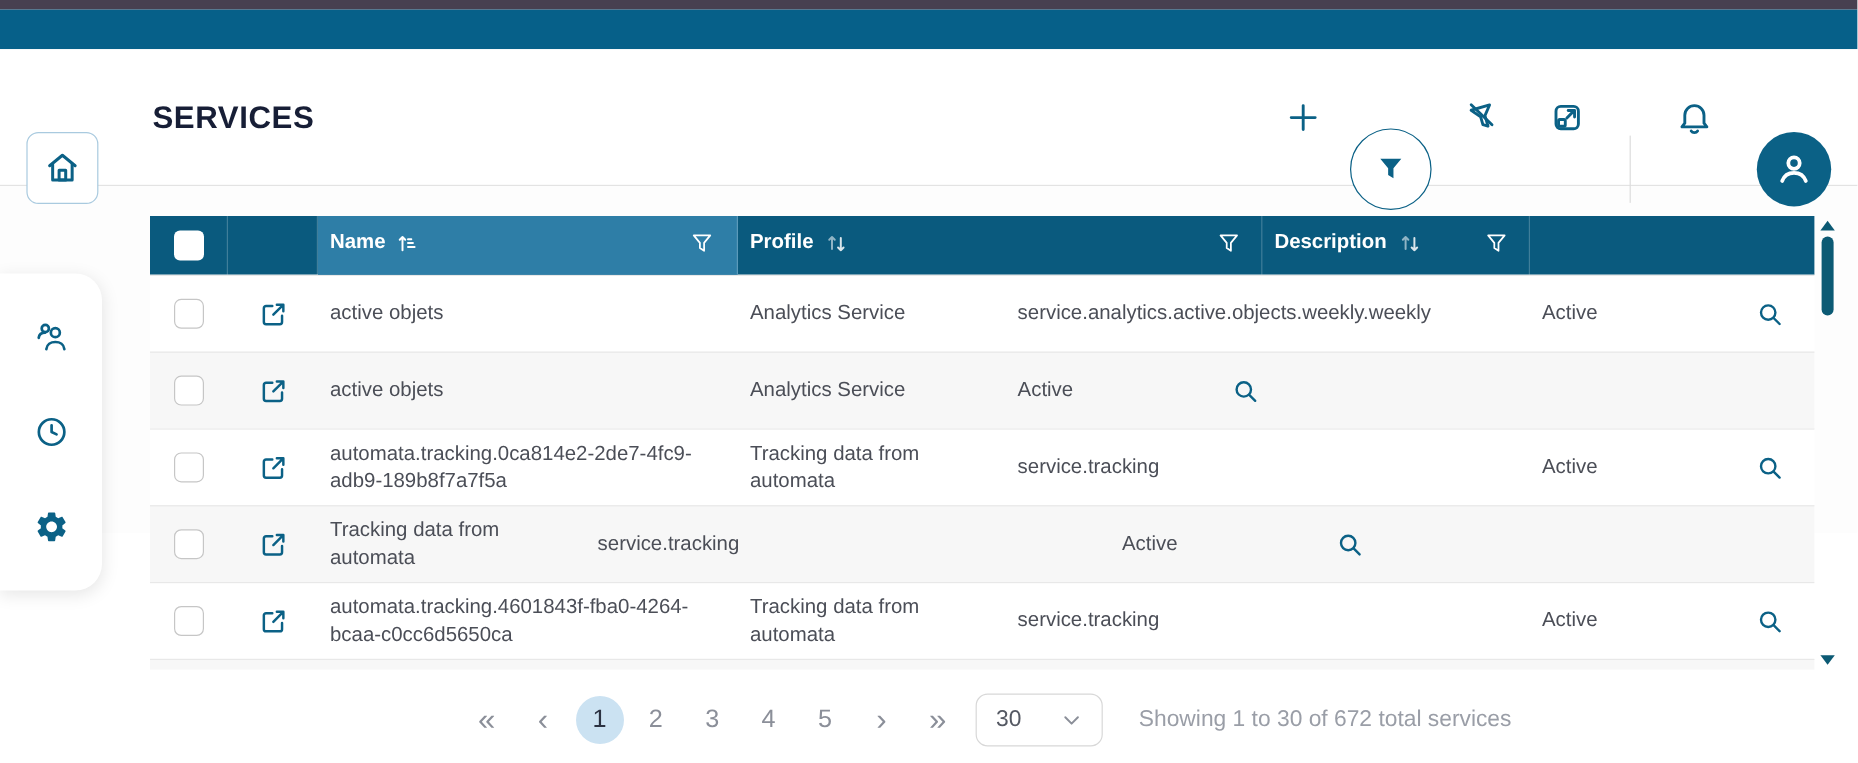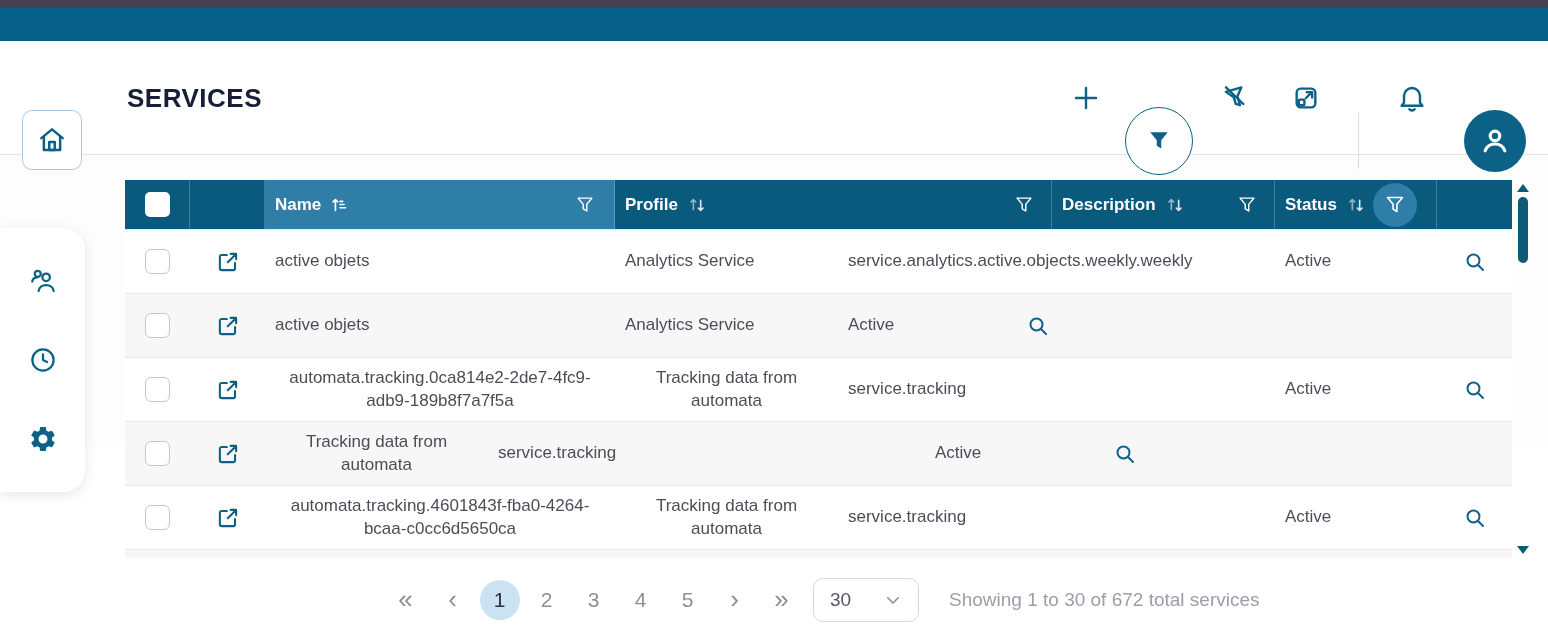--- a/index.html
+++ b/index.html
@@ -20,39 +20,39 @@
   .hdr-divider { position:absolute; left:1358px; top:72px; width:1px; height:56px; background:#dcdcdc; }
   .avatar { position:absolute; left:1464px; top:69px; width:62px; height:62px; border-radius:50%; background:#0b6186; display:flex; align-items:center; justify-content:center; cursor:pointer; }
 
   
   .sidebar { position:absolute; left:0; top:228px; width:85px; height:264px; background:#fff; border-radius:0 22px 22px 0; box-shadow:0 3px 14px rgba(0,0,0,.10); display:flex; flex-direction:column; align-items:center; justify-content:space-between; padding:38px 0; }
   .side-icon { width:30px; height:30px; display:flex; align-items:center; justify-content:center; cursor:pointer; }
 
   
   .table-wrap { position:absolute; left:125px; top:180px; width:1387px; }
   .thead { display:flex; height:49px; background:#0a5a7e; color:#fff; font-size:17px; font-weight:700; }
-  .th { display:flex; align-items:center; border-right:1px solid rgba(255,255,255,.22); padding:0 10px; }
+  .th { display:flex; align-items:flex-start; border-right:1px solid rgba(255,255,255,.22); padding:12px 10px; }
   .th:last-child { border-right:none; }
   .col-sel { width:65px; justify-content:center; }
   .col-link { width:75px; justify-content:center; }
   .col-name { width:350px; }
   .col-desc { width:223px; }
   .col-profile { width:437px; }
   .col-status { width:162px; }
   .col-search { width:75px; justify-content:center; }
   .th.col-name { background:#2e7ea7; }
   .th .spacer { flex:1; }
   .th .hlabel { margin-right:8px; }
   .status-filter-btn { width:44px; height:44px; border-radius:50%; background:#2e7ea7; display:flex; align-items:center; justify-content:center; margin-left:6px; cursor:pointer; }
   .hicon { cursor:pointer; display:flex; align-items:center; }
 
   .trow { display:flex; min-height:64px; background:#fff; border-top:1px solid #e8e8e8; color:#4b4e57; font-size:17px; }
   .trow.alt { background:#f7f7f7; }
   .trow:first-of-type { border-top:none; }
-  .td { display:flex; align-items:center; padding:6px 10px; line-height:1.35;text-align:center; }
+  .td { display:flex; align-items:center; padding:6px 10px; line-height:1.35; }
   .checkbox { width:25px; height:25px; border:1.5px solid #c6c6c6; border-radius:6px; background:#fff; cursor:pointer; }
   .checkbox.header-cb { border:none; background:#fff; border-radius:5px; }
   .partial-row { height:9px; background:#f7f7f7; border-top:1px solid #e8e8e8; }
 
   
   .vscroll { position:absolute; left:1516px; top:180px; width:14px; height:378px; }
   .vs-up { position:absolute; top:4px; left:1px; width:0; height:0; border-left:6px solid transparent; border-right:6px solid transparent; border-bottom:8px solid #0c5a74; cursor:pointer; }
   .vs-thumb { position:absolute; top:17px; left:2px; width:10px; height:66px; border-radius:5px; background:#0c5a74; cursor:pointer; }
   .vs-down { position:absolute; bottom:4px; left:1px; width:0; height:0; border-left:6px solid transparent; border-right:6px solid transparent; border-top:8px solid #0c5a74; cursor:pointer; }
 
@@ -212,36 +212,20 @@
             <path d="M16 7 V18 M13.5 15.5 L16 18 L18.5 15.5" stroke="rgba(255,255,255,0.85)"></path>
           </svg>
         </span>
         <span class="spacer"></span>
         <span class="hicon" style="margin-right:6px;">
           <svg width="22" height="22" viewBox="0 0 24 24" fill="none" stroke="#ffffff" stroke-width="1.6" stroke-linejoin="round">
             <path d="M4.5 4.5 h15 l-5.6 6.8 V18.5 l-3.8 -2.4 v-4.8 z"></path>
           </svg>
         </span>
       </div>
-      <div class="th col-status">
-        <span class="hlabel">Status</span>
-        <span class="hicon">
-          <svg width="22" height="22" viewBox="0 0 24 24" fill="none" stroke-width="1.8" stroke-linecap="round" stroke-linejoin="round">
-            <path d="M8 17 V6 M5.5 8.5 L8 6 L10.5 8.5" stroke="rgba(255,255,255,0.55)"></path>
-            <path d="M16 7 V18 M13.5 15.5 L16 18 L18.5 15.5" stroke="rgba(255,255,255,0.85)"></path>
-          </svg>
-        </span>
-        <span class="status-filter-btn">
-          <span>
-            <svg width="24" height="24" viewBox="0 0 24 24" fill="none" stroke="#ffffff" stroke-width="1.6" stroke-linejoin="round">
-              <path d="M4.5 4.5 h15 l-5.6 6.8 V18.5 l-3.8 -2.4 v-4.8 z"></path>
-            </svg>
-          </span>
-        </span>
-      </div>
       <div class="th col-search"></div>
     </div>
 
     <div class="trow">
       <div class="td col-sel" style="justify-content:center;">
           <div class="checkbox"></div>
         </div>
       <div class="td col-link" style="justify-content:center;">
         <span>
           <svg width="26" height="26" viewBox="0 0 24 24" fill="none" stroke="#0b6186" stroke-width="1.9" stroke-linecap="round" stroke-linejoin="round">

